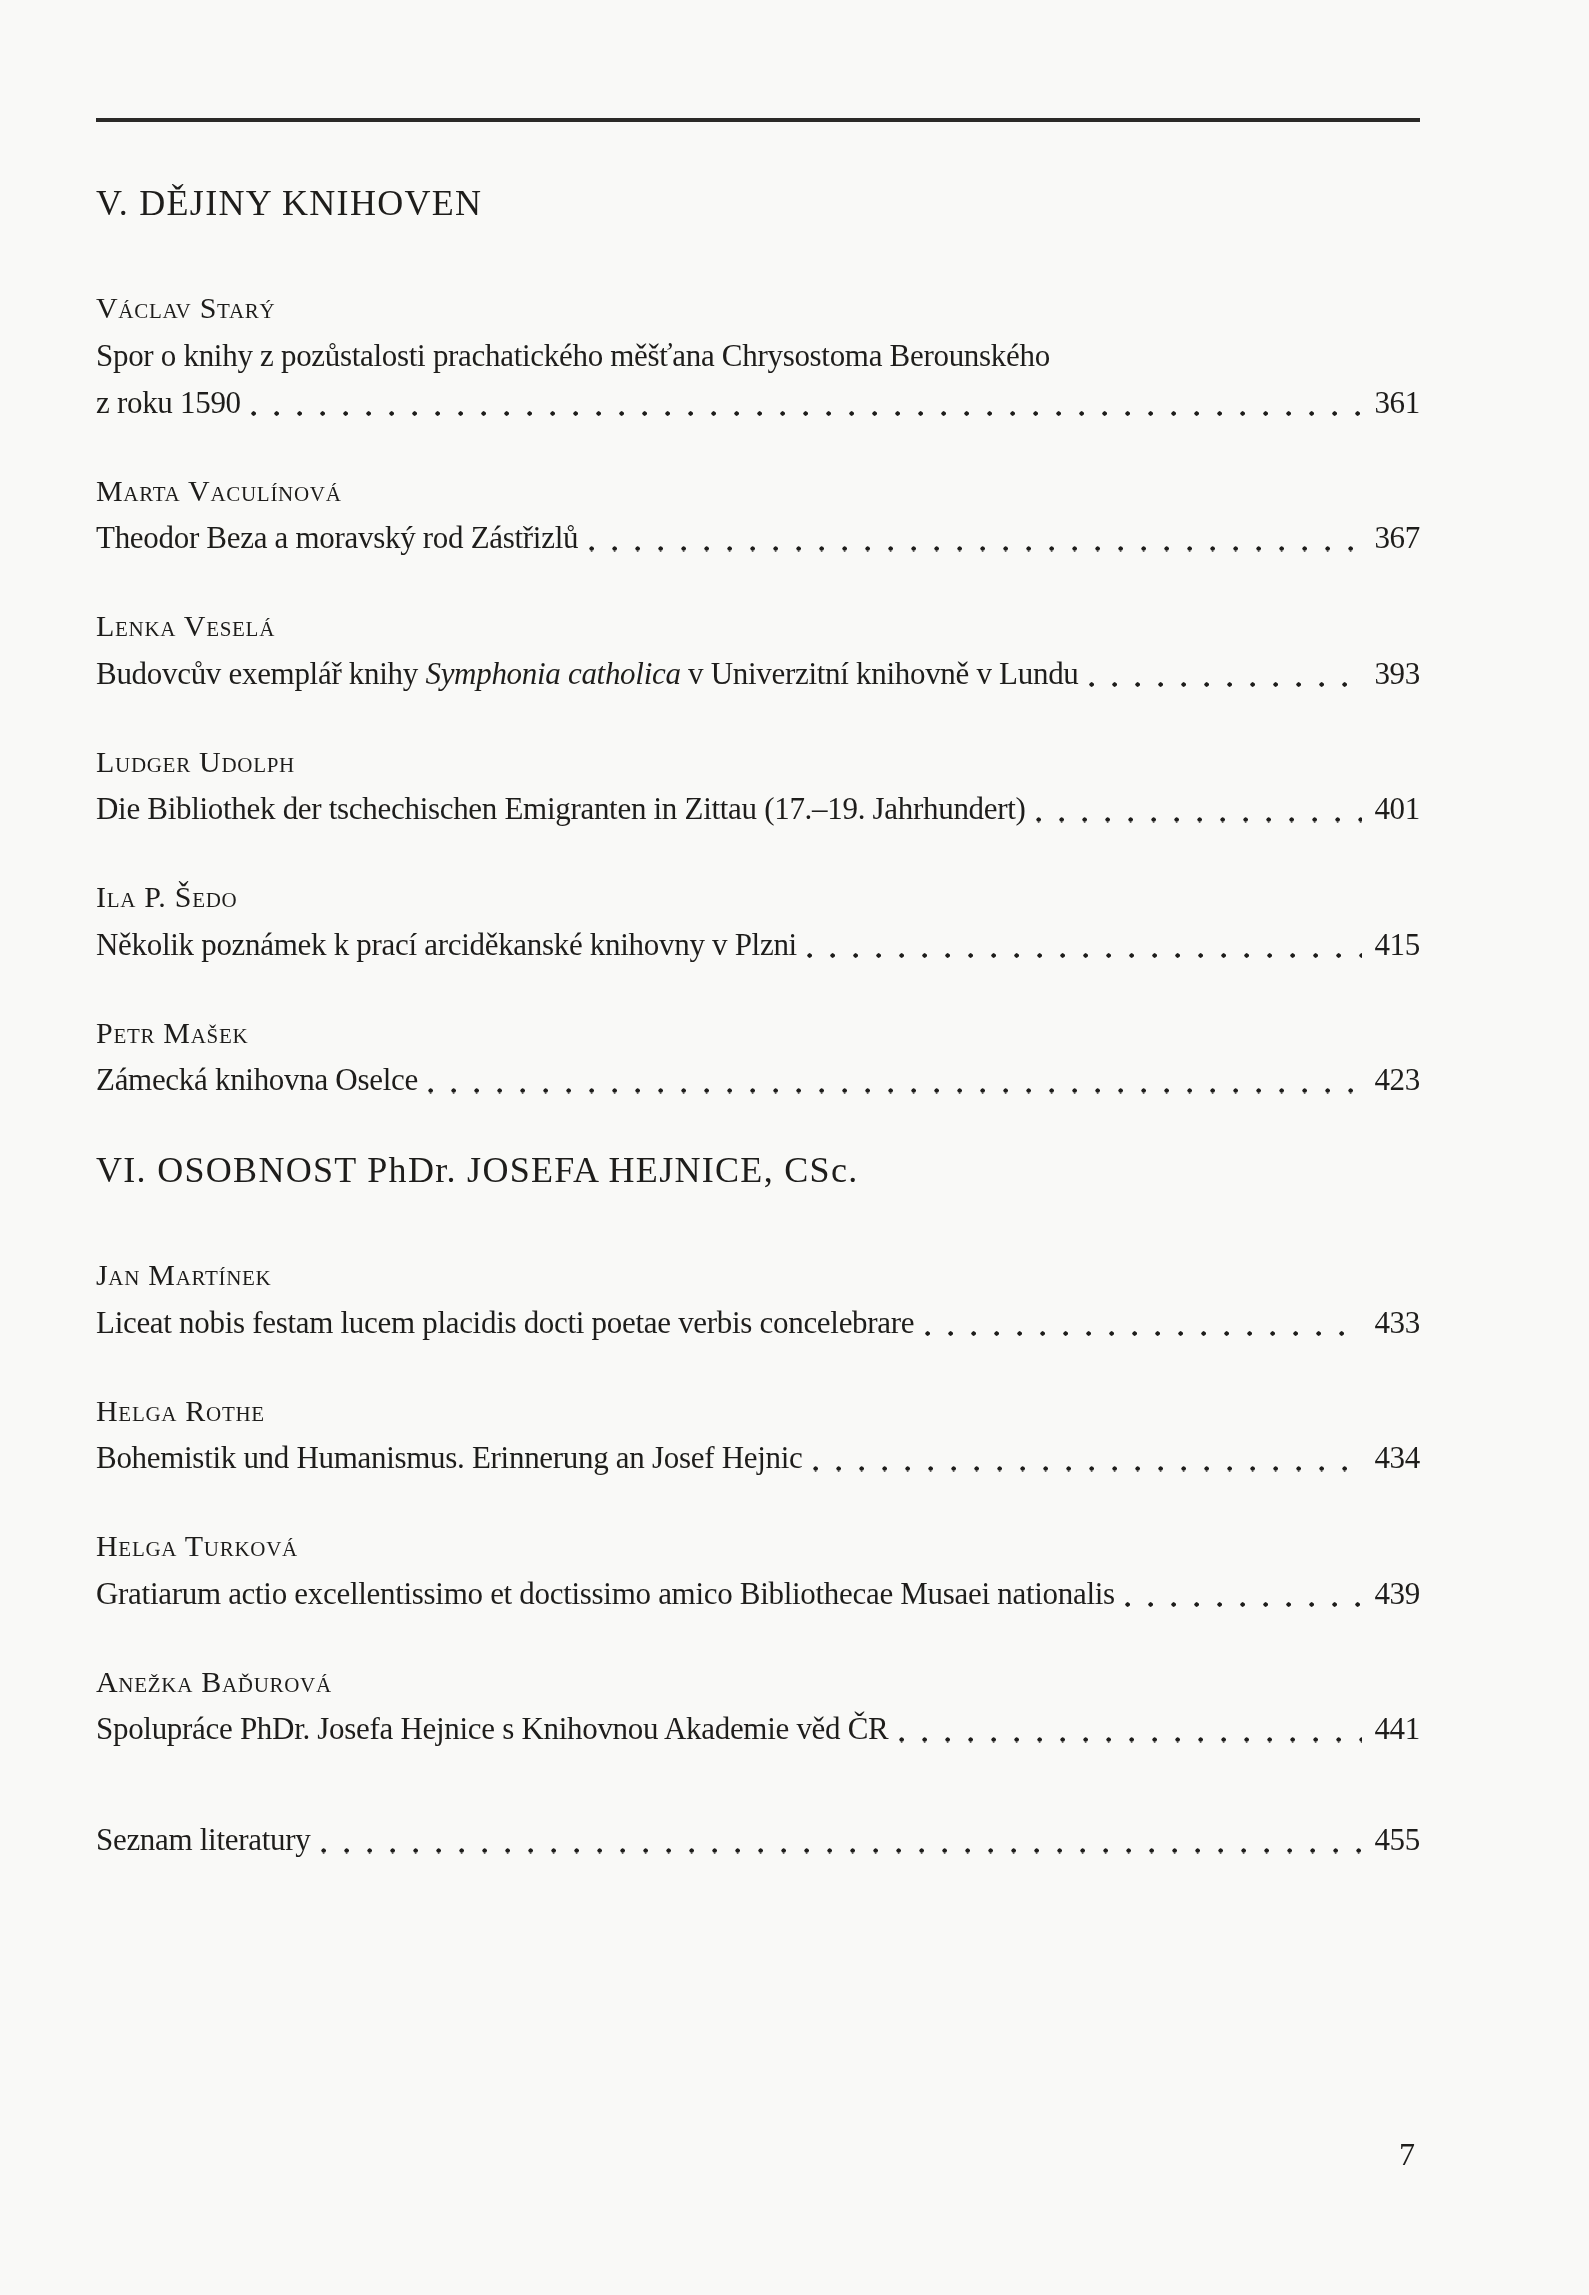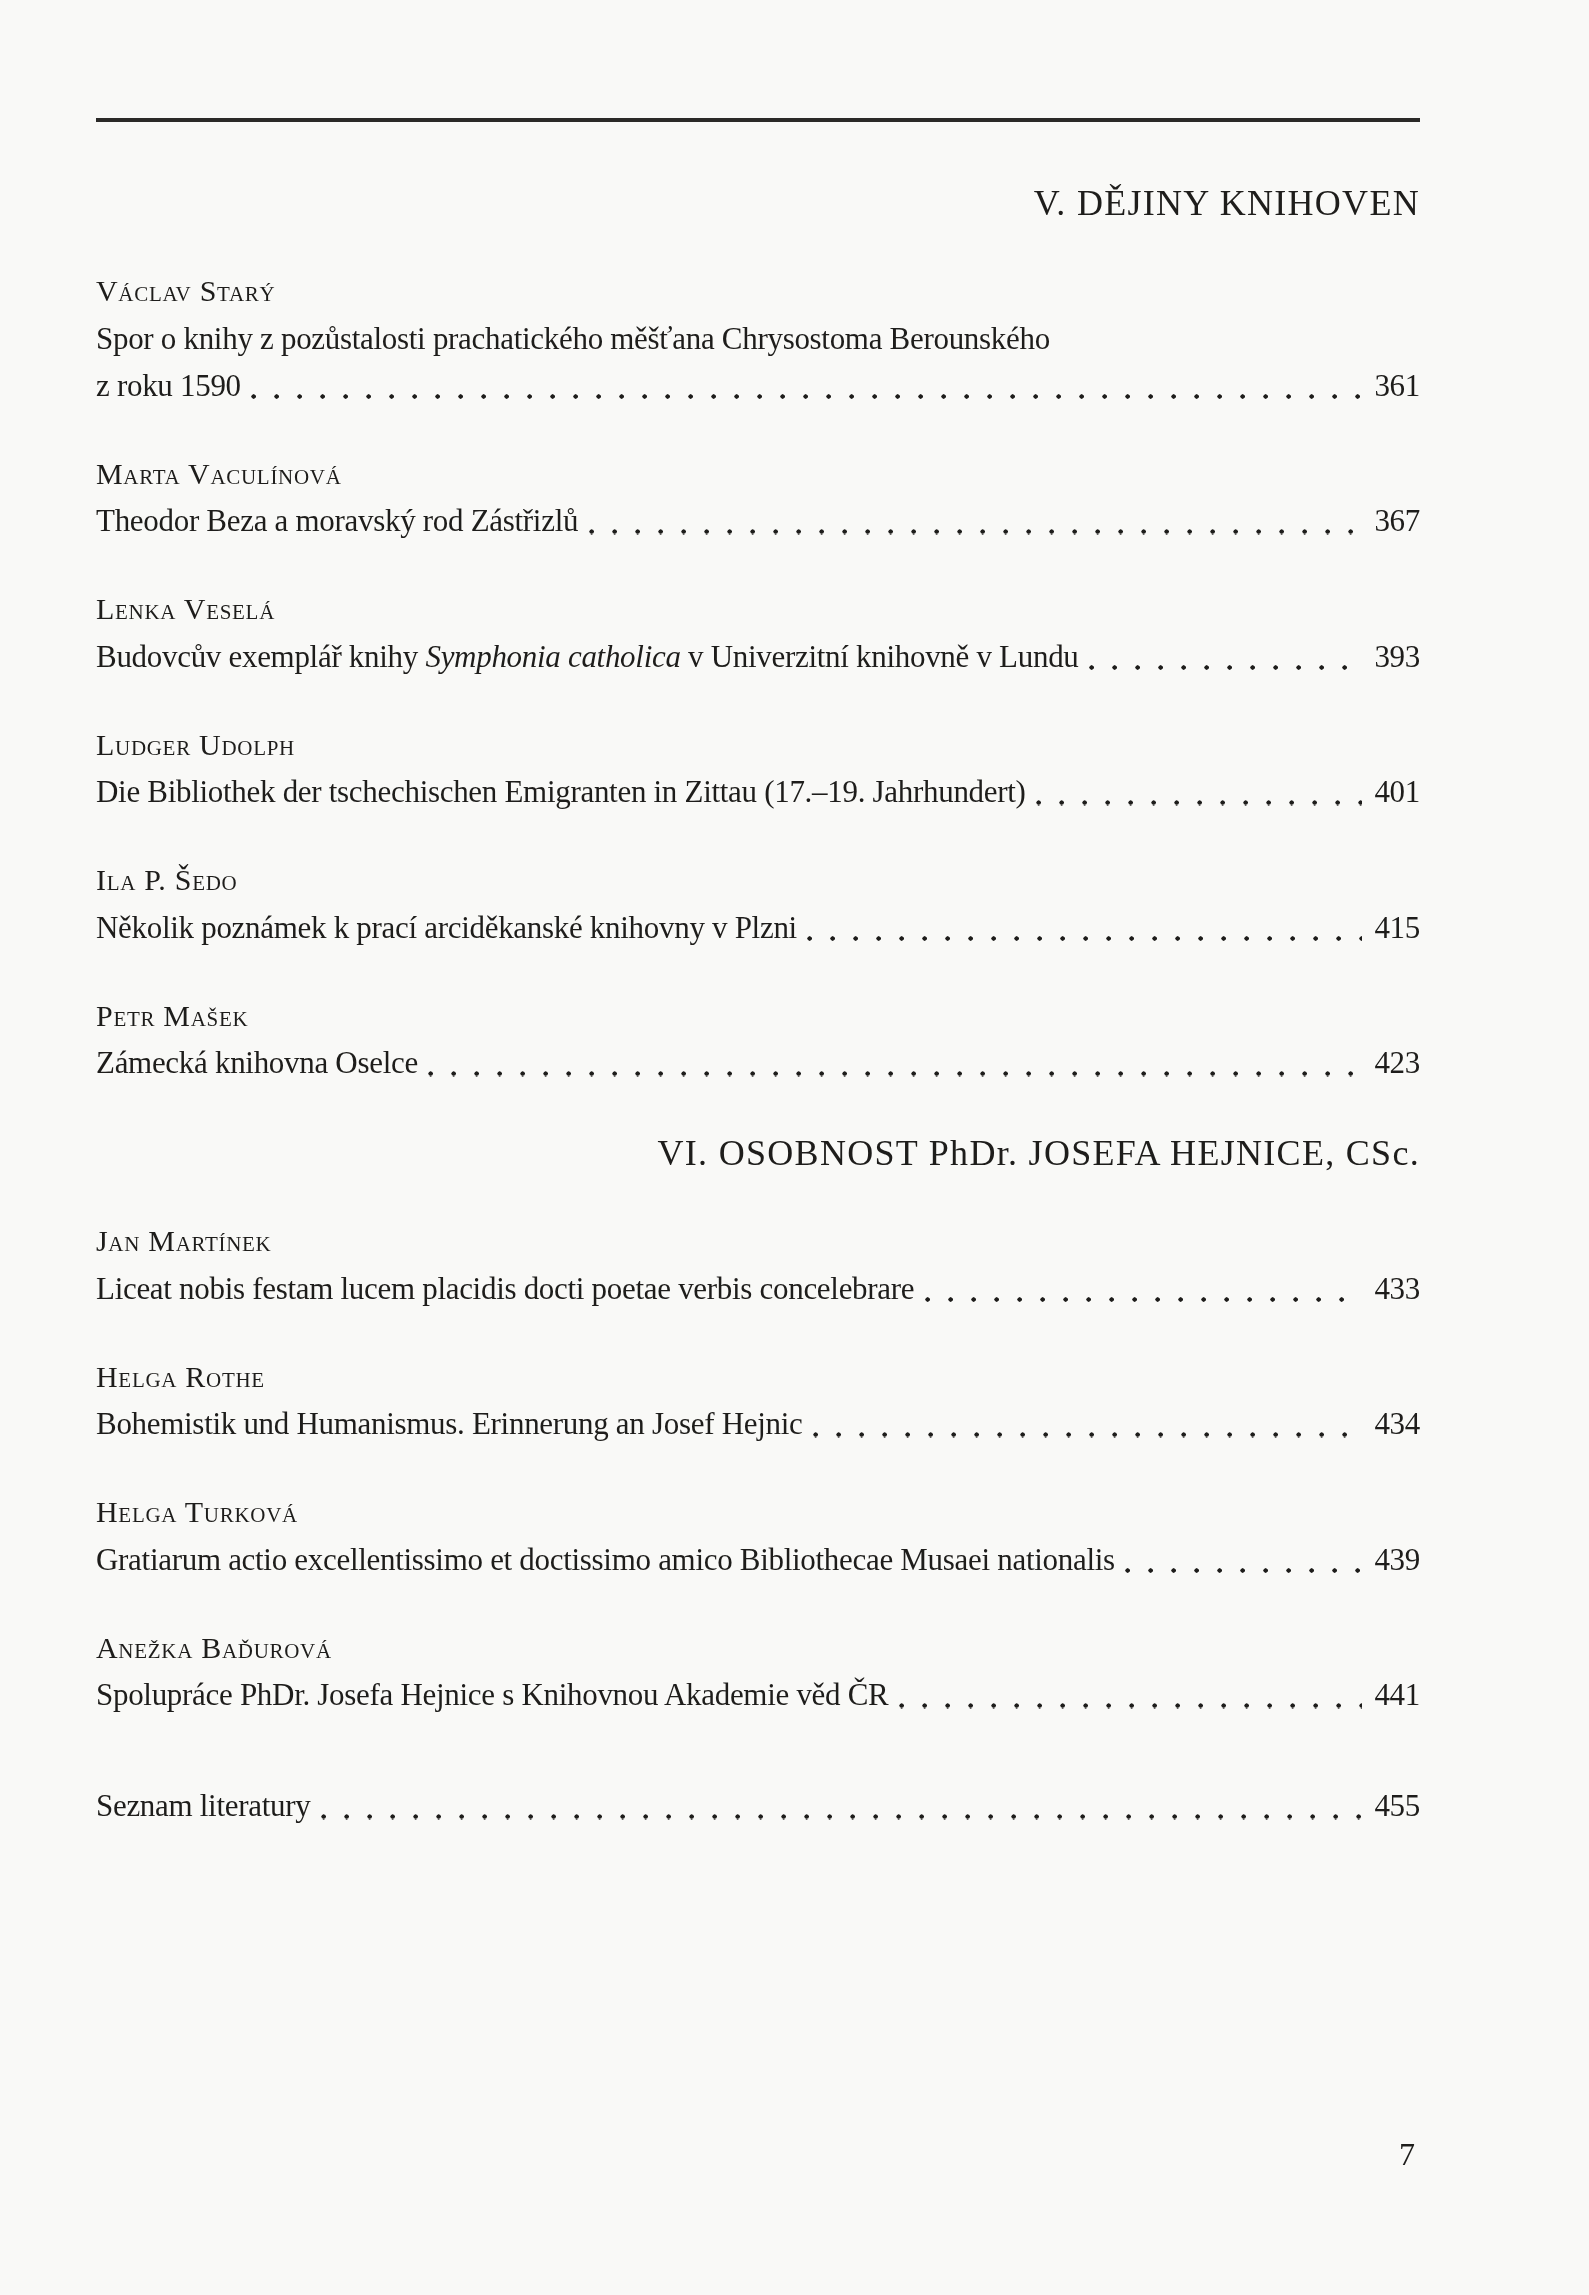--- a/index.html
+++ b/index.html
@@ -22,30 +22,30 @@
     left:96px;top:0;
     width:1324px;
   }
   .rule{
     margin-top:118px;
     border-top:4.3px solid var(--rule);
     width:100%;
     height:0;
   }
   h1.section-heading{
-    text-align:right;
+    text-align:left;
     font-size:36px;
     line-height:45px;
     font-weight:normal;
     letter-spacing:1.3px;
     white-space:nowrap;
   }
   #h1-v{margin-top:59px;}
   #h1-vi{margin-top:41px;}
-  .entries{margin-top:45px;}
+  .entries{margin-top:62px;}
   .entries.standalone{margin-top:64px;}
   .entry{margin-bottom:45px;}
   .author{
     font-variant:small-caps;
     font-size:30px;
     line-height:40px;
     letter-spacing:0.7px;
     margin-bottom:3.5px;
   }
   .title-line{

